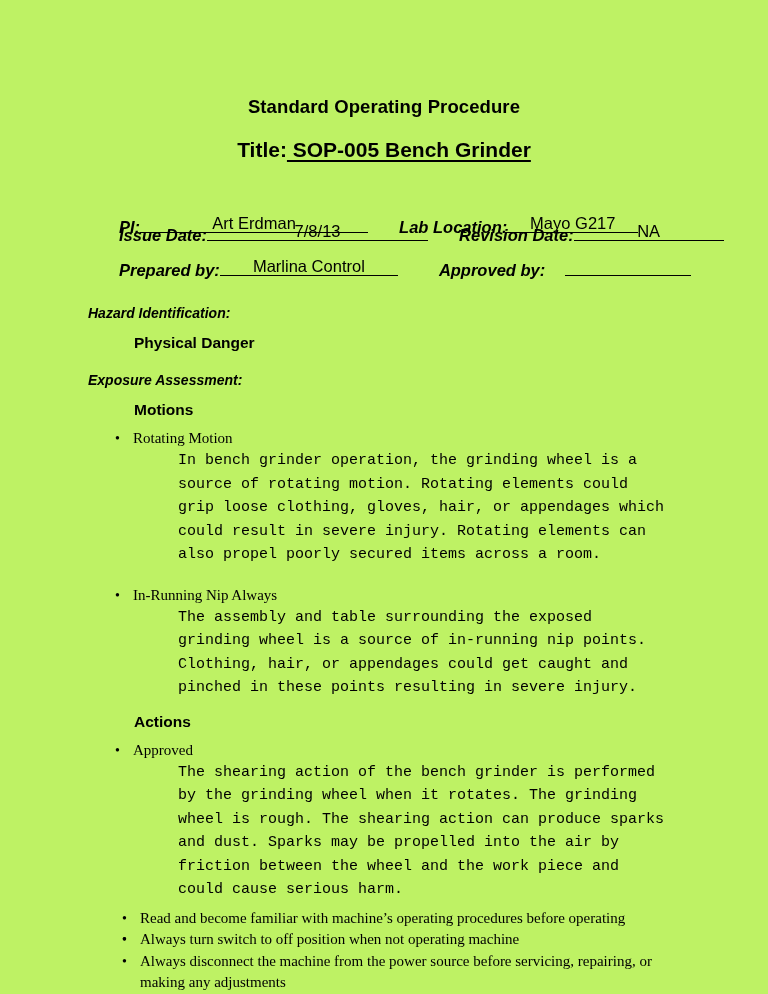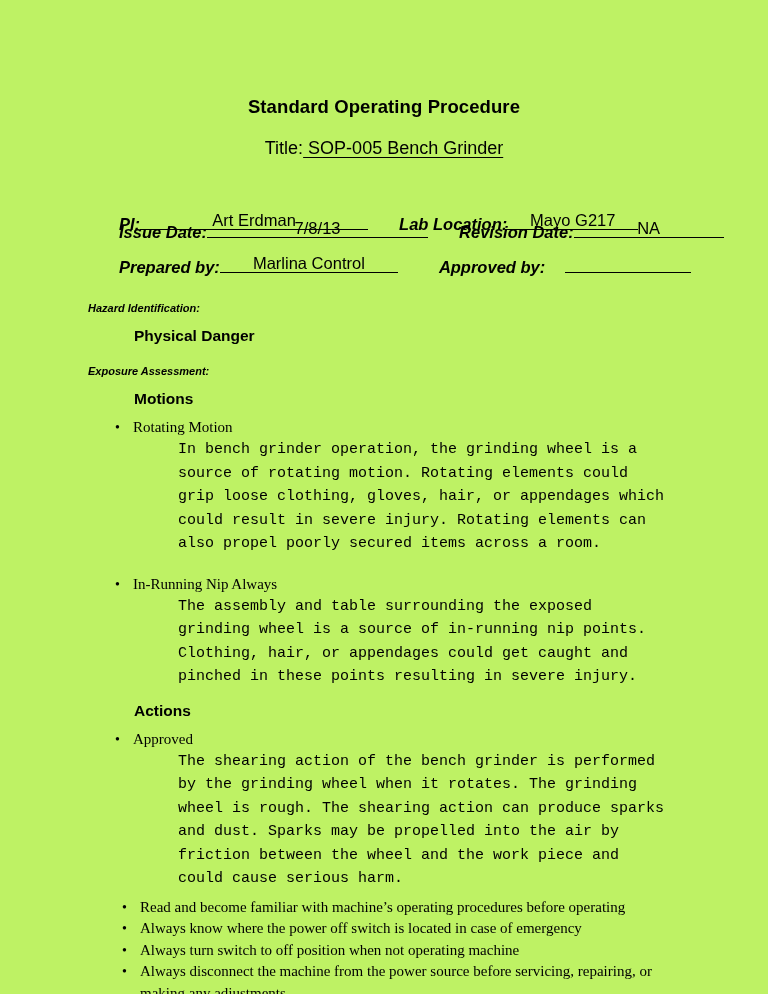--- a/index.html
+++ b/index.html
@@ -34,22 +34,22 @@
   .doc-title {
     font-family: "Liberation Sans", "DejaVu Sans", sans-serif;
     font-weight: bold;
     font-size: 18.5px;
     text-align: center;
     letter-spacing: 0.1px;
     margin: 0 0 20px 0;
   }
   .doc-subtitle {
     font-family: "Liberation Sans", "DejaVu Sans", sans-serif;
-    font-weight: normal;
-    font-size: 18px;
+    font-weight: bold;
+    font-size: 21px;
     text-align: center;
     margin: 0 0 21px 0;
   }
   .doc-subtitle .lbl { text-decoration: none; }
   .doc-subtitle .val {
     text-decoration: underline;
     text-underline-offset: 2.5px;
   }
 
   
@@ -89,21 +89,21 @@
   .w-prep { width: 178px; }
   .w-appr { width: 126px; margin-left: 20px; }
 
   .gap-sm { display: inline-block; width: 10px; }
 
   
   .sec-head {
     font-family: "Liberation Sans", "DejaVu Sans", sans-serif;
     font-weight: bold;
     font-style: italic;
-    font-size: 11px;
+    font-size: 14px;
     margin: 14px 0 0 0;
   }
   .sub-head {
     font-family: "Liberation Sans", "DejaVu Sans", sans-serif;
     font-weight: bold;
     font-style: normal;
     font-size: 15.5px;
     margin: 13px 0 0 46px;
   }
 
@@ -186,19 +186,19 @@
     <p class="para">The assembly and table surrounding the exposed grinding wheel is a source of in-running nip points. Clothing, hair, or appendages could get caught and pinched in these points resulting in severe injury.</p>
 
     <div class="sub-head">Actions</div>
 
     <div class="bullet-row"><span class="dot">•</span><span>Approved</span></div>
     <p class="para">The shearing action of the bench grinder is performed by the grinding wheel when it rotates. The grinding wheel is rough. The shearing action can produce sparks and dust.  Sparks may be propelled into the air by friction between the wheel and the work piece and could cause serious harm.</p>
 
 
     <div class="cp-list">
       <div class="cp-item"><span class="dot">•</span><span>Read and become familiar with machine’s operating procedures before operating</span></div>
-      <div class="cp-item"><span class="dot">•</span><span>Always know where the power off switch is located in case of emergency</span></div>
+      <div class="cp-item"><span class="dot">•</span></div>
       <div class="cp-item"><span class="dot">•</span><span>Always turn switch to off position when not operating machine</span></div>
       <div class="cp-item"><span class="dot">•</span><span>Always disconnect the machine from the power source before servicing, repairing, or making any adjustments</span></div>
     </div>
 
   </div>
 </div>
 
 </body></html>

